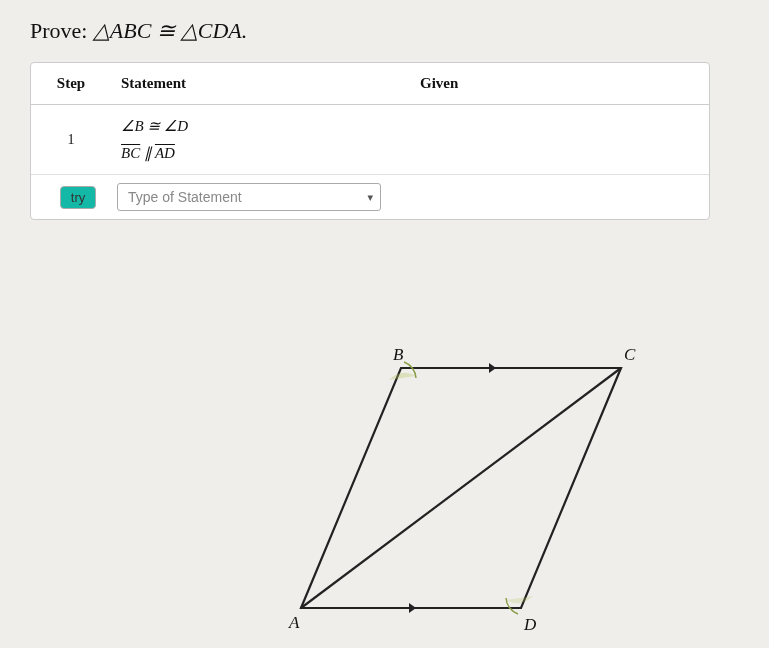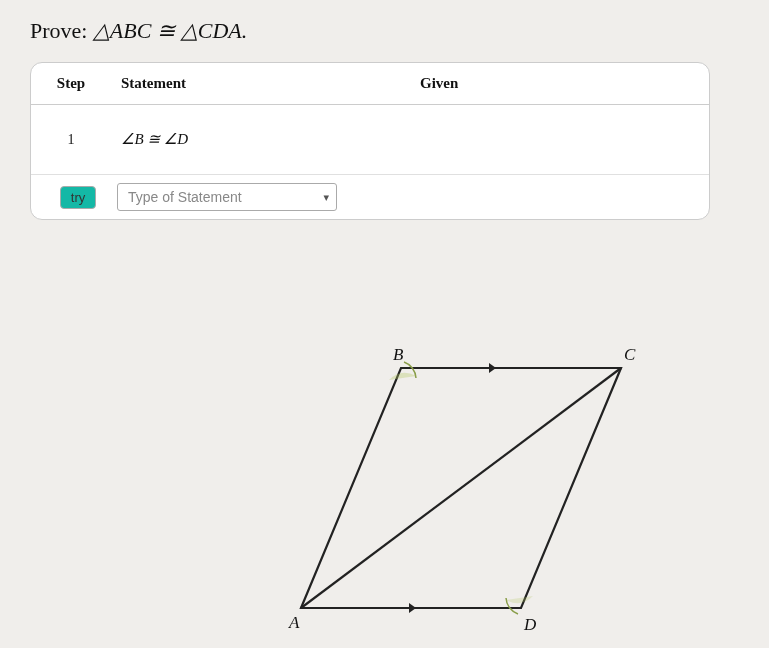--- a/index.html
+++ b/index.html
@@ -26,21 +26,21 @@
 
     .title .math {
       font-style: italic;
       text-align: center;
     }
 
     
     .proof-table-wrap {
       background: #fff;
       border: 1px solid #ccc;
-      border-radius: 12px;
+      border-radius: 4px;
       overflow: hidden;
       width: 680px;
       margin-bottom: 22px;
     }
 
     .proof-header {
       display: grid;
       grid-template-columns: 80px 1fr 1fr;
       border-bottom: 1px solid #ccc;
       padding: 8px 0;
@@ -115,21 +115,21 @@
     .statement-dropdown {
       border: 1px solid #aaa;
       border-radius: 3px;
       padding: 5px 28px 5px 10px;
       font-size: 14px;
       background: #fff;
       color: #888;
       appearance: none;
       -webkit-appearance: none;
       position: relative;
-      width: 220px;
+      width: 264px;
       cursor: pointer;
     }
 
     .dropdown-wrapper {
       position: relative;
       display: inline-block;
     }
 
     .dropdown-arrow {
       position: absolute;
@@ -171,20 +171,21 @@
     <div class="proof-header">
       <div class="proof-header-cell">Step</div>
       <div class="proof-header-cell">Statement</div>
       <div class="proof-header-cell">Given</div>
     </div>
 
     <div class="proof-row">
       <div class="proof-cell">1</div>
       <div class="proof-cell statement-cell">
         <span class="math-line">∠<em>B</em> ≅ ∠<em>D</em></span>
+        <span class="math-line"><em style="text-decoration: overline;">BC</em> ∥ <em style="text-decoration: overline;">AD</em></span>
       </div>
     </div>
 
     <div class="proof-input-row">
       <div class="proof-cell" style="display:flex;justify-content:center;">
         <button class="try-btn">try</button>
       </div>
       <div class="statement-input-cell">
         <div class="dropdown-wrapper">
           <select class="statement-dropdown">

